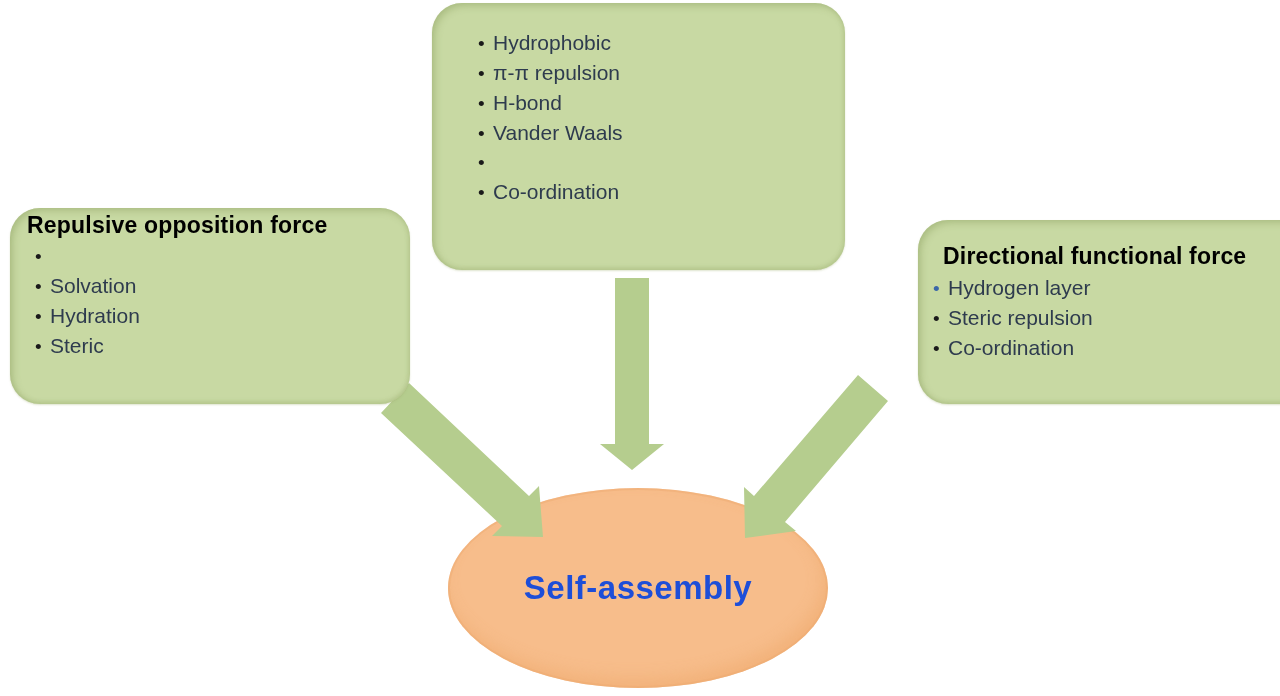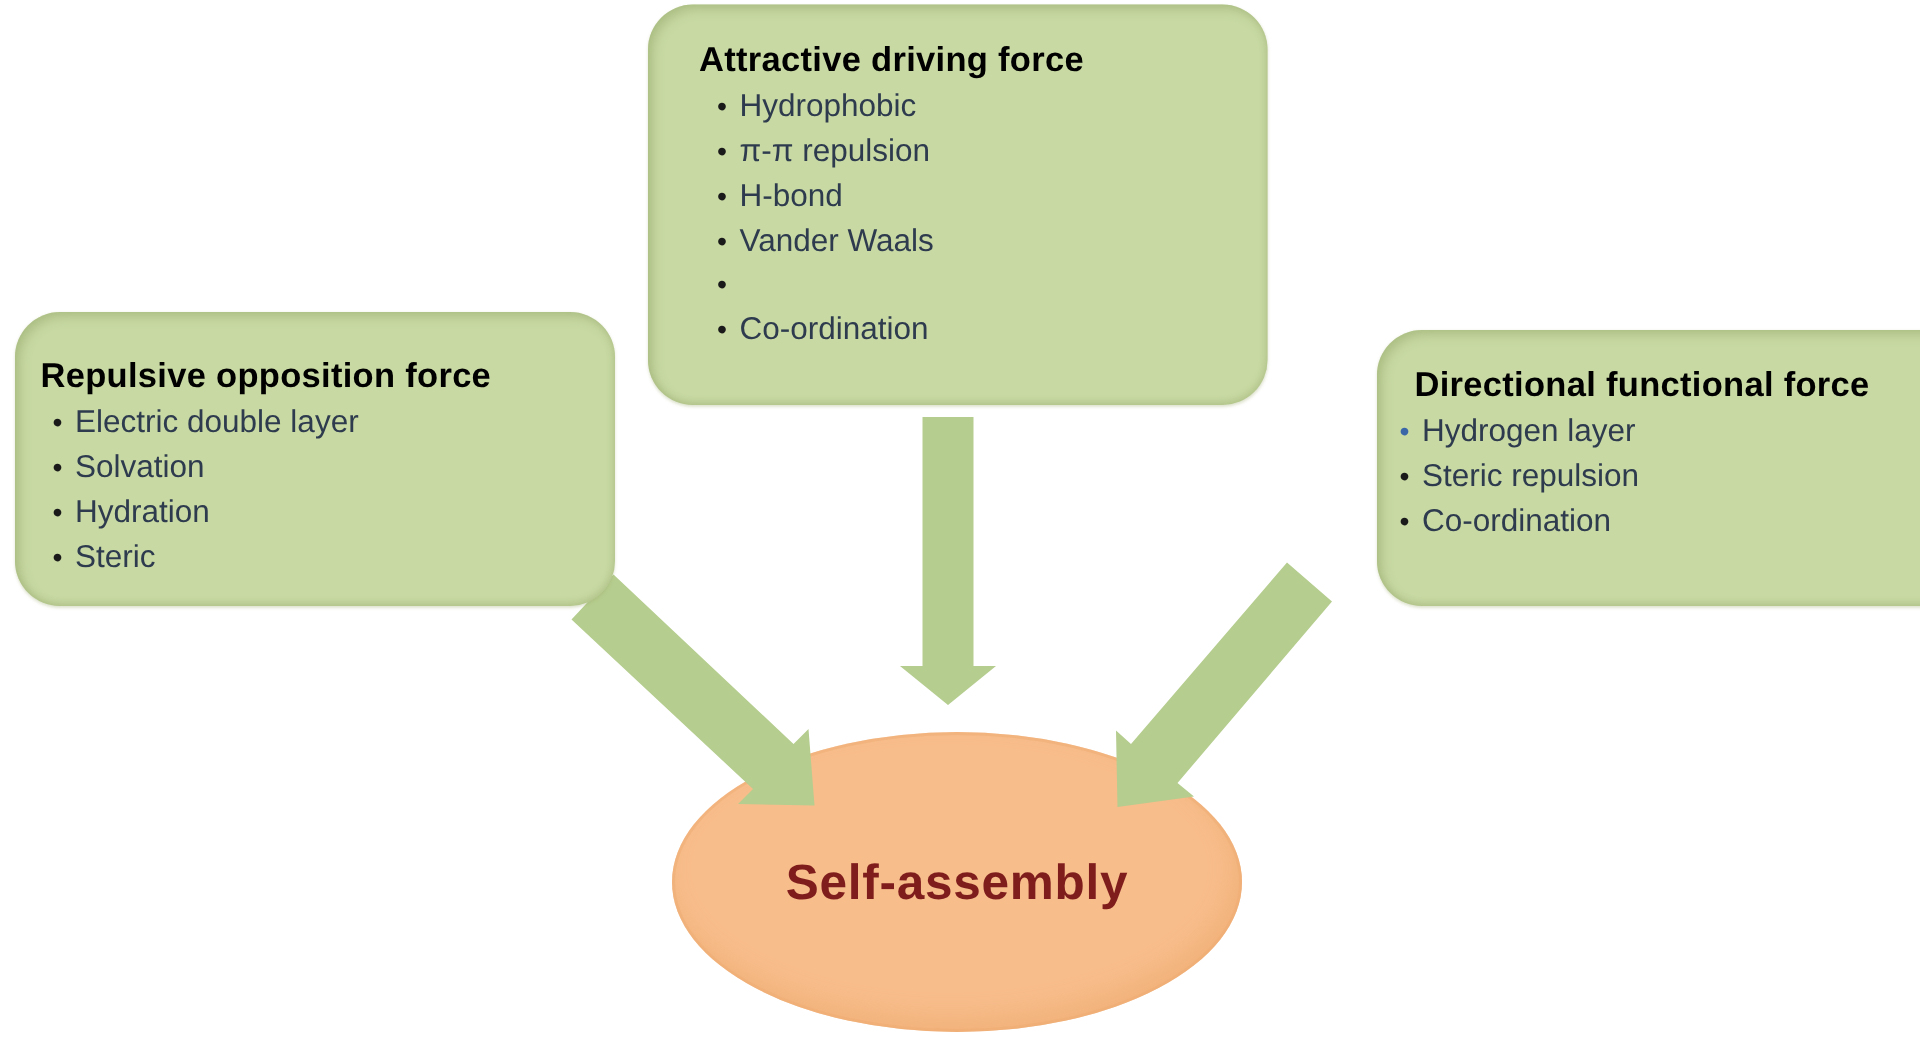--- a/index.html
+++ b/index.html
@@ -62,58 +62,57 @@
   }
   .item .dot{
     flex:0 0 auto;
     width:15px;
     font-size:19px;
     color:var(--bullet-black);
   }
   .item .dot.blue{ color:var(--bullet-blue); }
   .box-attractive{ left:432px; top:3px;  width:413px; height:267px; padding:22px 20px 0 34px; }
   .box-attractive .items{ margin-left:12px; }
-  .box-repulsive { left:10px;  top:208px; width:400px; height:196px; padding:28px 16px 0 17px; }
+  .box-repulsive { left:10px;  top:208px; width:400px; height:196px; padding:3px 16px 0 17px; }
   .box-repulsive .items{ margin-left:8px; }
   .box-directional{ left:870px; top:220px; width:396px; height:184px; padding:22px 16px 0 25px;margin-left:48px; }
   .box-directional .items{ margin-left:-10px; }
   .ellipse{
     position:absolute;
     z-index:1;
     left:448px; top:488px;
     width:380px; height:200px;
     background:var(--ellipse-fill);
     border-radius:50%;
     box-shadow:
       inset 0 0 0 2px rgba(238,171,114,0.45),
       inset -5px -9px 16px rgba(233,152,82,0.30);
     display:flex;
     align-items:center;
     justify-content:center;
   }
   .ellipse-label{
     font-size:33px;
     font-weight:700;
-    color:#7f1d1d;
+    color:#1d4ed8;
     letter-spacing:0.5px;
   }
 </style>
 </head>
 <body>
 
 <div class="canvas">
 
   <svg class="arrows" viewBox="0 0 1280 696" xmlns="http://www.w3.org/2000/svg">
     <polygon points="615,278 649,278 649,444 664,444 632,470 600,444 615,444"></polygon>
     <polygon points="409,383 529,496 539,486 543,537 492,536 502,526 381,413"></polygon>
     <polygon points="888,401 785,522 796,531 745,538 744,487 754,496 858,375"></polygon>
   </svg>
 
   <div class="box box-attractive">
-    <div class="box-title">Attractive driving force</div>
     <div class="items">
         <div class="item">
           <span class="dot">•</span>
           <span>Hydrophobic</span>
         </div>
         <div class="item">
           <span class="dot">•</span>
           <span>π-π repulsion</span>
         </div>
         <div class="item">
@@ -132,21 +131,20 @@
           <span>Co-ordination</span>
         </div>
       </div>
   </div>
 
   <div class="box box-repulsive">
     <div class="box-title">Repulsive opposition force</div>
     <div class="items">
         <div class="item">
           <span class="dot">•</span>
-          <span>Electric double layer</span>
         </div>
         <div class="item">
           <span class="dot">•</span>
           <span>Solvation</span>
         </div>
         <div class="item">
           <span class="dot">•</span>
           <span>Hydration</span>
         </div>
         <div class="item">

